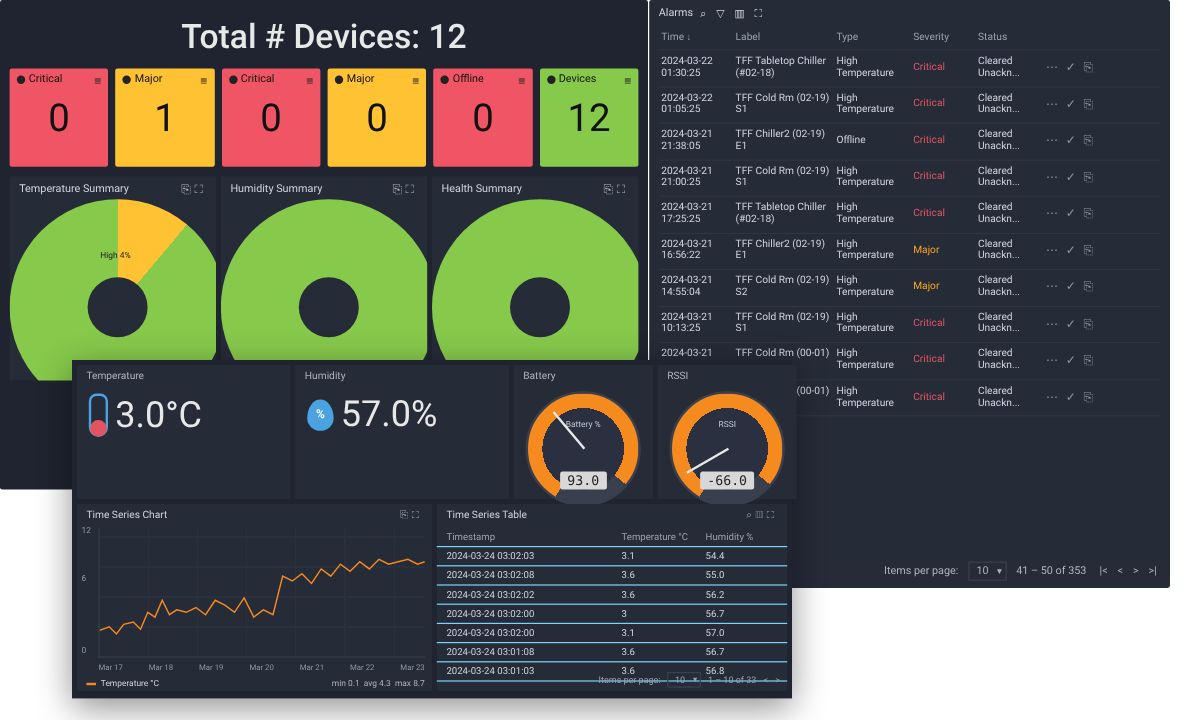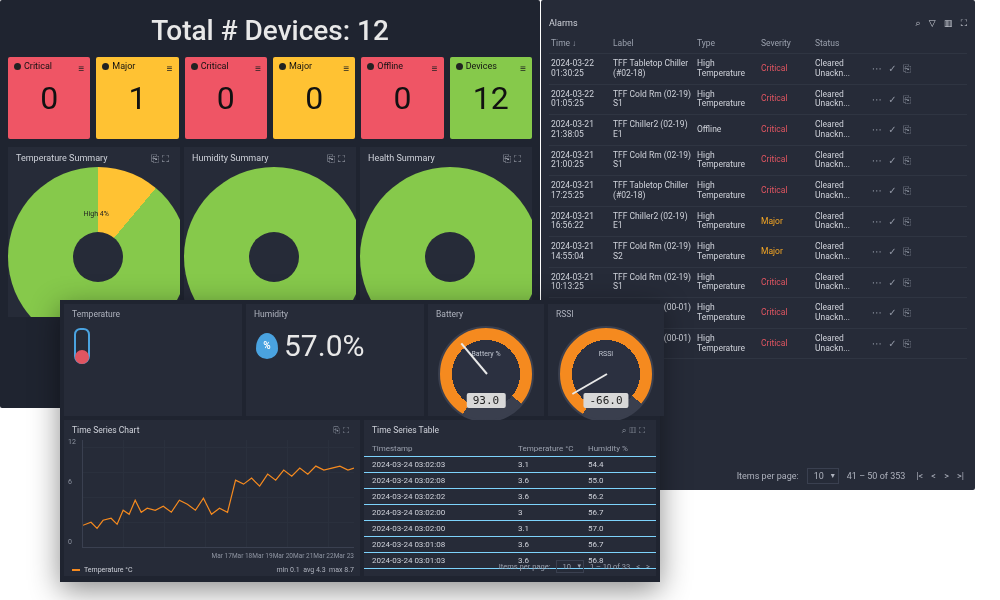--- a/index.html
+++ b/index.html
@@ -24,21 +24,21 @@
   .summary-card .shdr { color: #cfd2da; font-size: 9px; padding: 6px 8px; display: flex; justify-content: space-between; }
   .summary-card .shdr .icns { font-size: 10px; color: #aeb2bd; letter-spacing: 3px; }
   .donut { width: 180px; height: 180px; border-radius: 50%; margin: -4px auto 0; position: relative; }
   .donut::after { content: ""; position: absolute; inset: 36% 36%; background: #262b38; border-radius: 50%; }
   .donut-1 { background: conic-gradient(#ffc233 0 40deg, #86c94b 40deg 360deg); }
   .donut-g { background: #86c94b; }
   .donut .lbl { position: absolute; top: 24%; left: 42%; font-size: 7px; color: #222; }
 
   
   .alarms { position: absolute; left: 541px; top: 0; width: 434px; height: 490px; background: #262b38; border-radius: 2px; color: #cfd2da; font-size: 9px; }
-  .alarms .ahdr { display: flex; justify-content: space-between; padding: 6px 8px 4px; margin-top: 12px; }
+  .alarms .ahdr { display: flex; padding: 6px 8px 4px; }
   .alarms .ahdr .icns span { margin-left: 6px; cursor: pointer; }
   .al-table { padding: 0 8px; }
   .al-th, .al-tr { display: grid; grid-template-columns: 58px 80px 60px 50px 50px 44px 40px; align-items: center; gap: 4px; padding: 5px 2px; border-bottom: 1px solid #2f3542; }
   .al-th { color: #9aa0ad; font-size: 8.5px; }
   .al-th .sort::after { content: " ↓"; font-size: 8px; }
   .al-tr { font-size: 8.5px; line-height: 1.15; }
   .al-tr .sev-crit  { color: #e05561; }
   .al-tr .sev-major { color: #f5a623; }
   .al-tr .acts { color: #8f95a2; font-size: 10px; letter-spacing: 2px; text-align: right; }
   .pager { position: absolute; bottom: 6px; right: 8px; display: flex; align-items: center; gap: 8px; font-size: 9px; color: #aeb2bd; }
@@ -71,21 +71,21 @@
   .ts-chart { flex: 0 0 296px; background: #262b38; position: relative; }
   .ts-table { flex: 1; background: #262b38; position: relative; color: #cfd2da; font-size: 8px; }
   .card-hdr { font-size: 8.5px; color: #cfd2da; padding: 5px 8px; display:flex; justify-content:space-between;}
   .card-hdr .icns { color:#9aa0ad; letter-spacing:3px; }
   .chart-area { position: absolute; left: 18px; right: 6px; top: 20px; bottom: 28px; border-left: 1px solid #3a4050; border-bottom: 1px solid #3a4050; }
   .chart-area .grid { position:absolute; inset:0; background:
       repeating-linear-gradient(to top, transparent 0 24px, #2f3542 24px 25px),
       repeating-linear-gradient(to right, transparent 0 40px, #2f3542 40px 41px); opacity:.5;}
   .chart-area svg { position: absolute; inset: 0; }
   .ylab { position:absolute; left:4px; font-size:7px; color:#8f95a2; }
-  .xlab-row { position:absolute; left:18px; right:6px; bottom:16px; display:flex; justify-content:flex-end; font-size:6.5px; color:#8f95a2;}
+  .xlab-row { position:absolute; left:18px; right:6px; bottom:16px; display:flex; justify-content:space-between; font-size:6.5px; color:#8f95a2;}
   .legend { position:absolute; bottom:2px; left:8px; font-size:7px; color:#cfd2da; display:flex; align-items:center; gap:4px;}
   .legend .sw { width:8px; height:2px; background:#f58a1f; display:inline-block;}
   .stats { position:absolute; bottom:2px; right:6px; font-size:7px; color:#aeb2bd; }
 
   .tt-th, .tt-tr { display:grid; grid-template-columns: 1fr 70px 60px; padding: 3px 8px; border-bottom:1px solid #7dd3fc; }
   .tt-th { color:#9aa0ad; font-size:8px; }
   .tt-foot { position:absolute; bottom:3px; right:6px; display:flex; align-items:center; gap:6px; font-size:7.5px; color:#9aa0ad;}
   .tt-foot .sel { border:1px solid #3a4050; padding:1px 12px 1px 5px; position:relative;}
   .tt-foot .sel::after { content:"▾"; position:absolute; right:2px; top:1px; font-size:7px;}
 
@@ -336,20 +336,21 @@
       </span>
     </div>
   </div>
 
   <div class="overlay">
     <div class="reading-row">
       <div class="read-card r-temp">
         <div class="rhdr">Temperature</div>
         <div class="big">
           <span class="ico-therm"></span>
+          <span>3.0°C</span>
         </div>
       </div>
       <div class="read-card r-hum">
         <div class="rhdr">Humidity</div>
         <div class="big">
           <span class="ico-drop">%</span>
           <span>57.0%</span>
         </div>
       </div>
       <div class="read-card r-batt">

